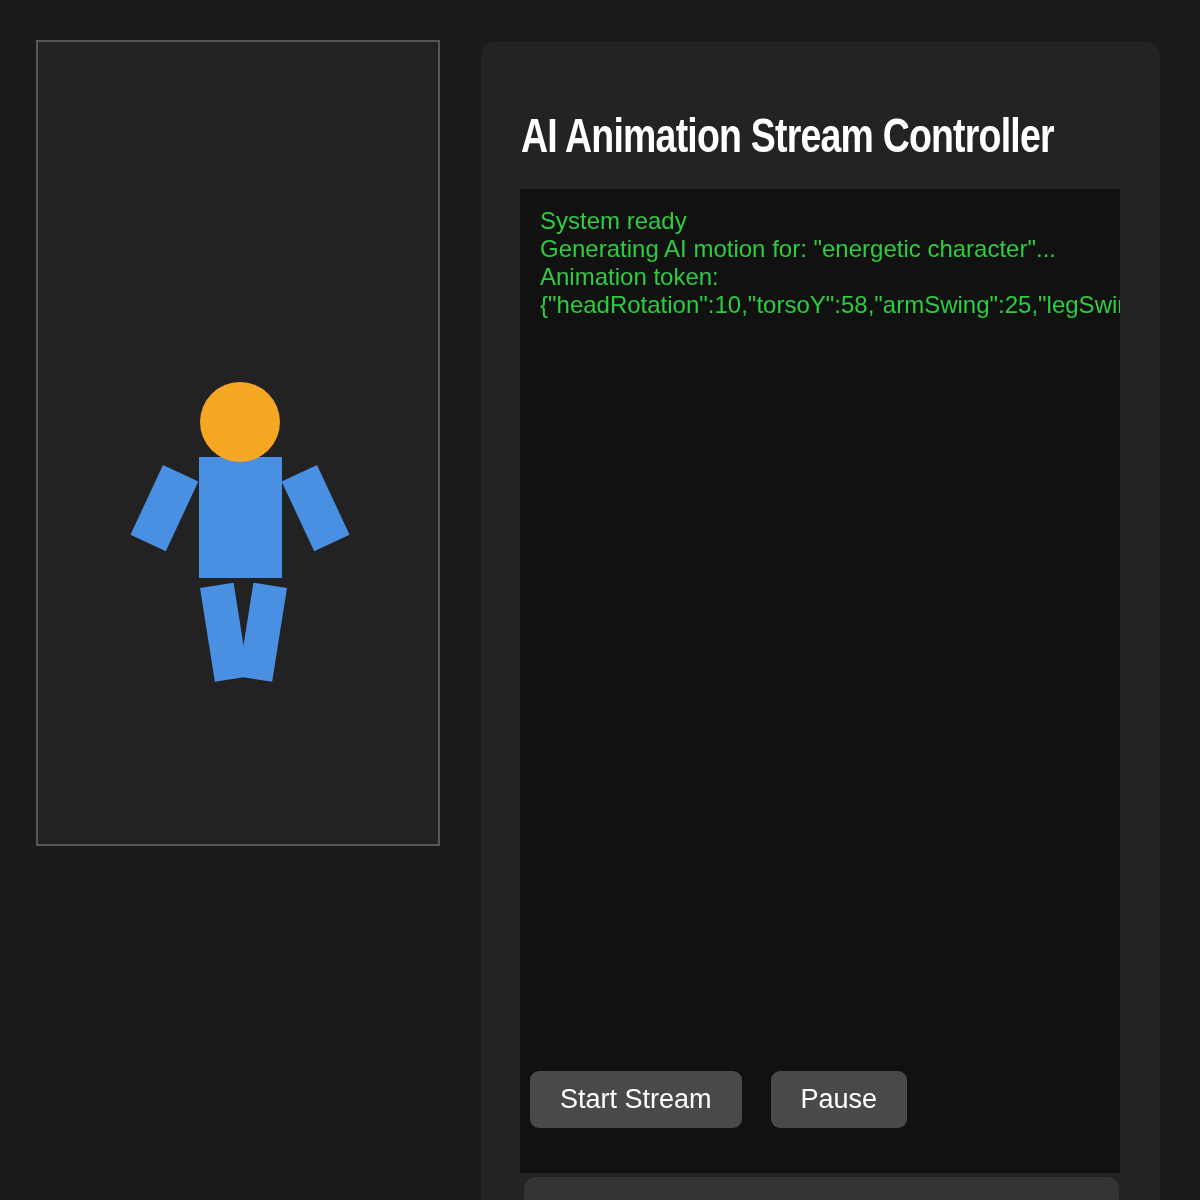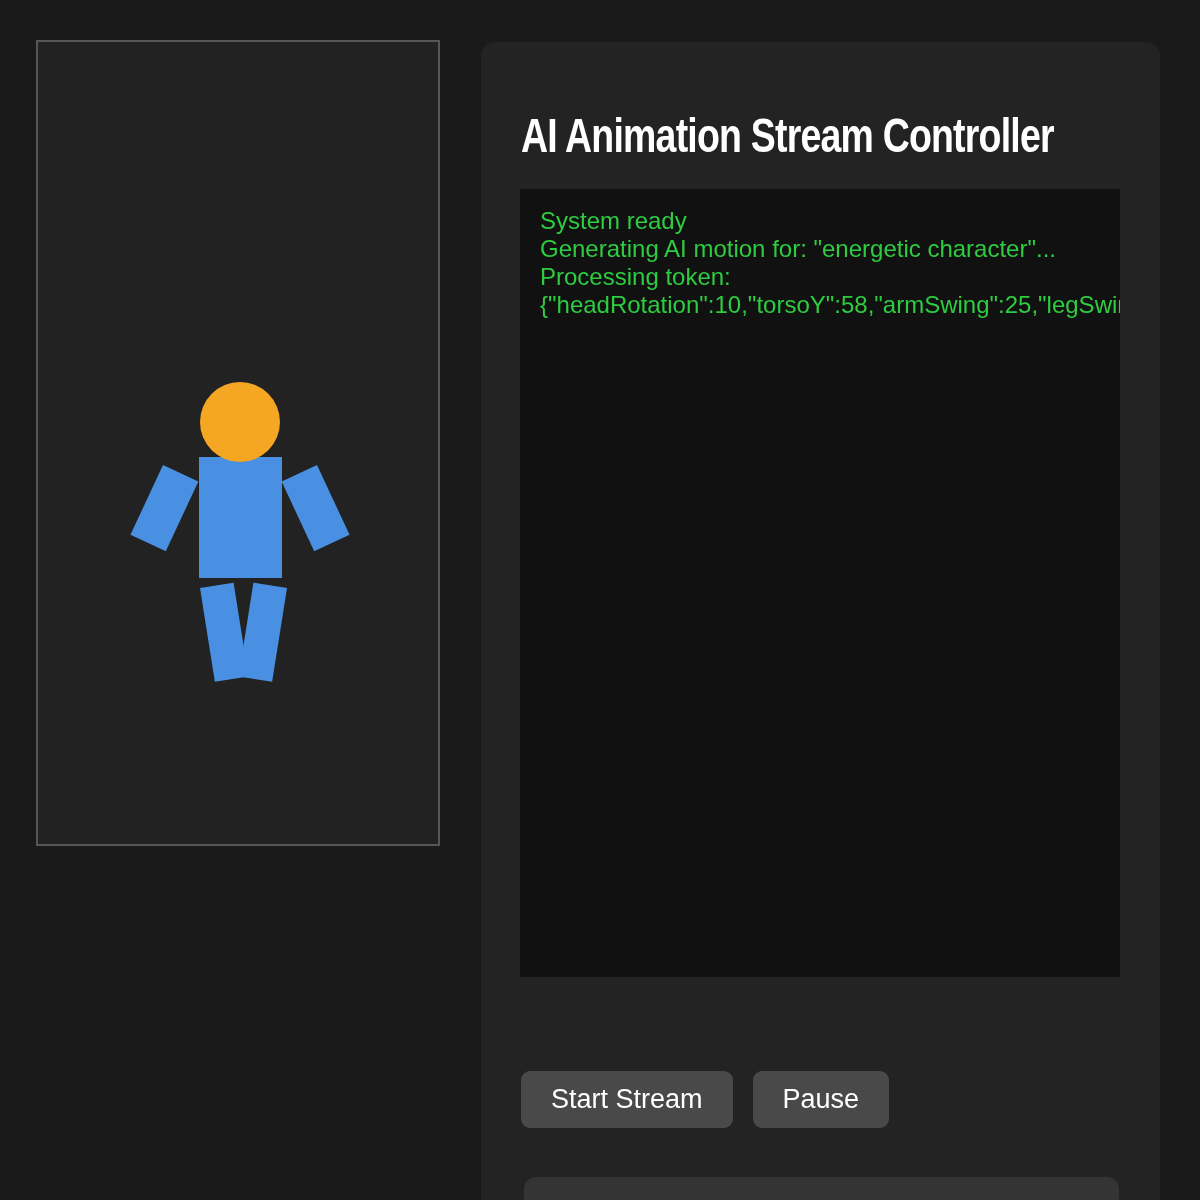--- a/index.html
+++ b/index.html
@@ -40,21 +40,21 @@
     font-size: 48px; font-weight: bold;
     letter-spacing: -1px;
     color: #ffffff;
     line-height: 1.2;
     white-space: nowrap;
     transform: scaleX(0.78);
     transform-origin: left top;
   }
   .console {
     position: absolute; left: 39px; top: 147px;
-    width: 600px; height: 788px;
+    width: 600px; height: 984px;
     padding: 18px 20px;
     background: #111111;
     overflow: hidden;
   }
   .console .line {
     font-size: 24px;
     line-height: 28px;
     white-space: pre;
   }
   .btn-row {
@@ -65,20 +65,21 @@
     height: 57px;
     padding: 0 30px;
     font-size: 27px;
     font-family: inherit;
     color: #ffffff;
     background: #494949;
     border: none;
     border-radius: 9px;
     cursor: pointer;
     white-space: nowrap;
+    margin-left: 9px;
   }
   .bottom-box {
     position: absolute; left: 43px; top: 1135px;
     width: 595px; height: 110px;
     background: #343434;
     border-radius: 12px;
   }
 </style>
 </head>
 <body>
@@ -91,21 +92,21 @@
   <div class="part leg-l" style="background-color: rgb(74, 144, 226);"></div>
   <div class="part leg-r" style="background-color: rgb(74, 144, 226);"></div>
 </div>
 
 <div class="panel">
   <h1 class="title">AI Animation Stream Controller</h1>
 
   <div class="console" style="background-color: rgb(17, 17, 17); color: rgb(46, 204, 64);">
     <div class="line">System ready</div>
     <div class="line">Generating AI motion for: "energetic character"...</div>
-    <div class="line">Processing token:</div>
+    <div class="line">Animation token:</div>
     <div class="line">{"headRotation":10,"torsoY":58,"armSwing":25,"legSwing":30}</div>
   </div>
 
   <div class="btn-row">
     <button class="btn">Start Stream</button>
     <button class="btn">Pause</button>
   </div>
 
   <div class="bottom-box"></div>
 </div>

